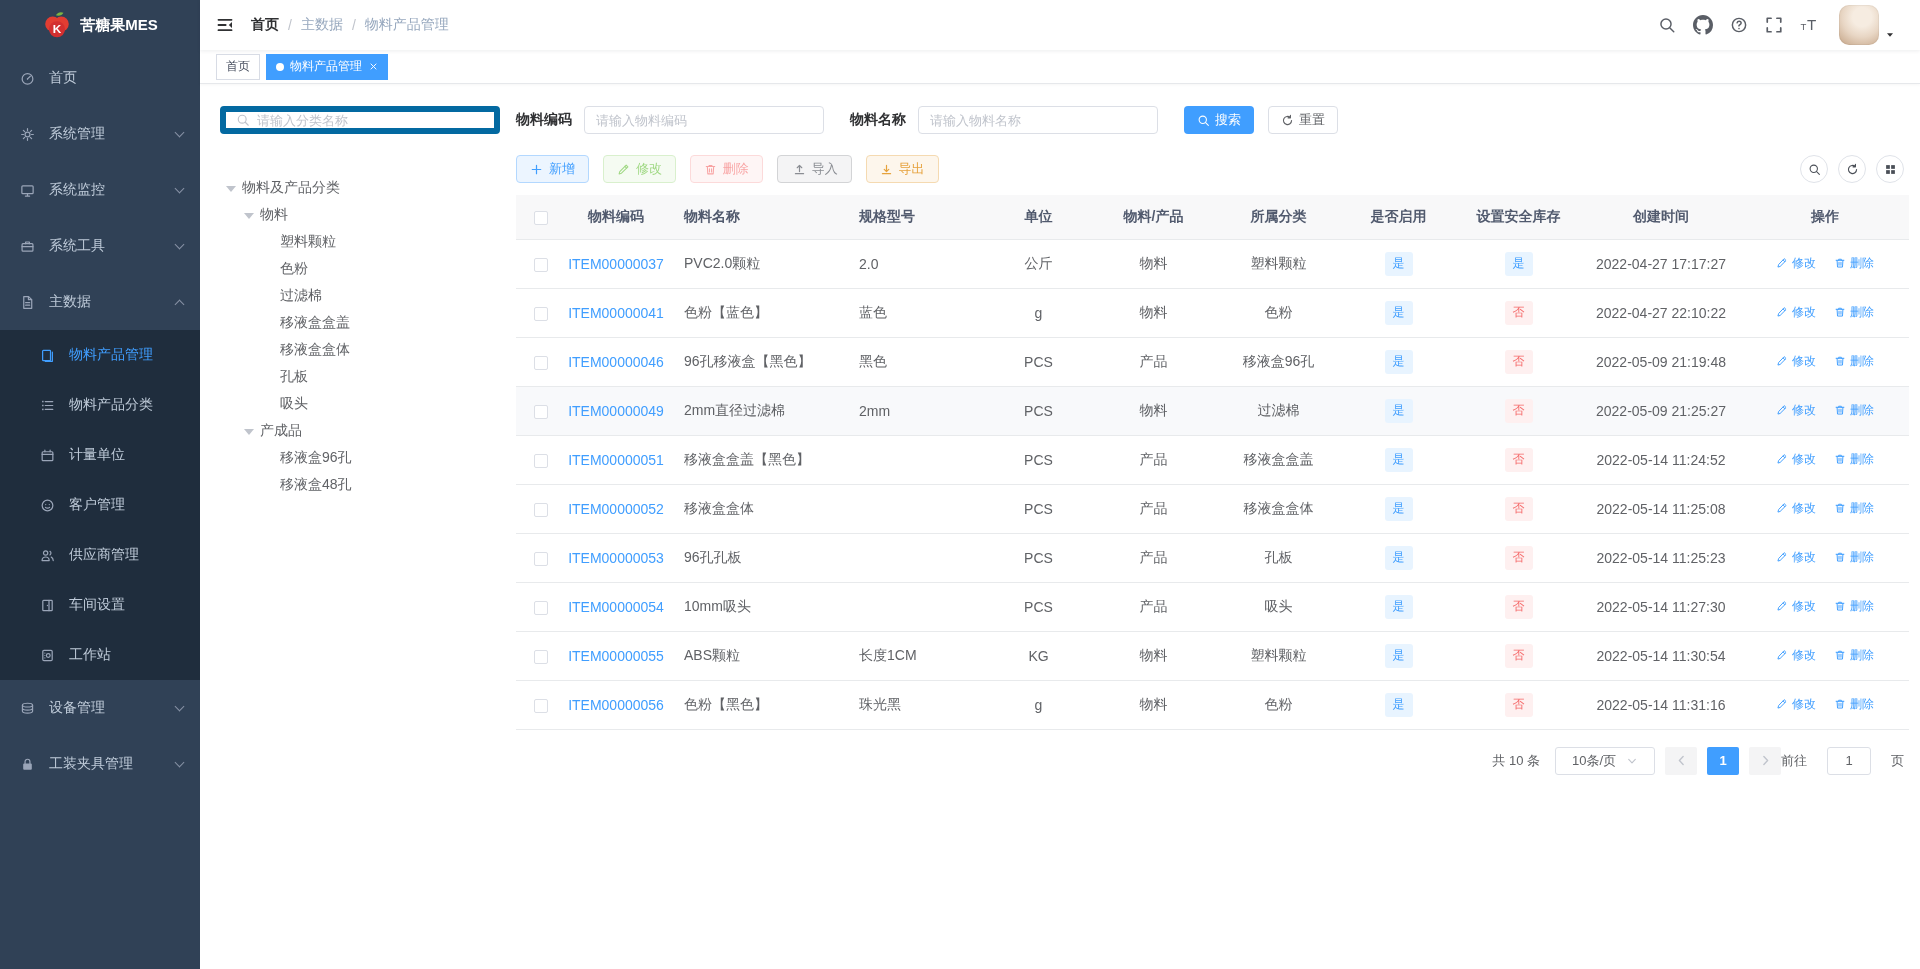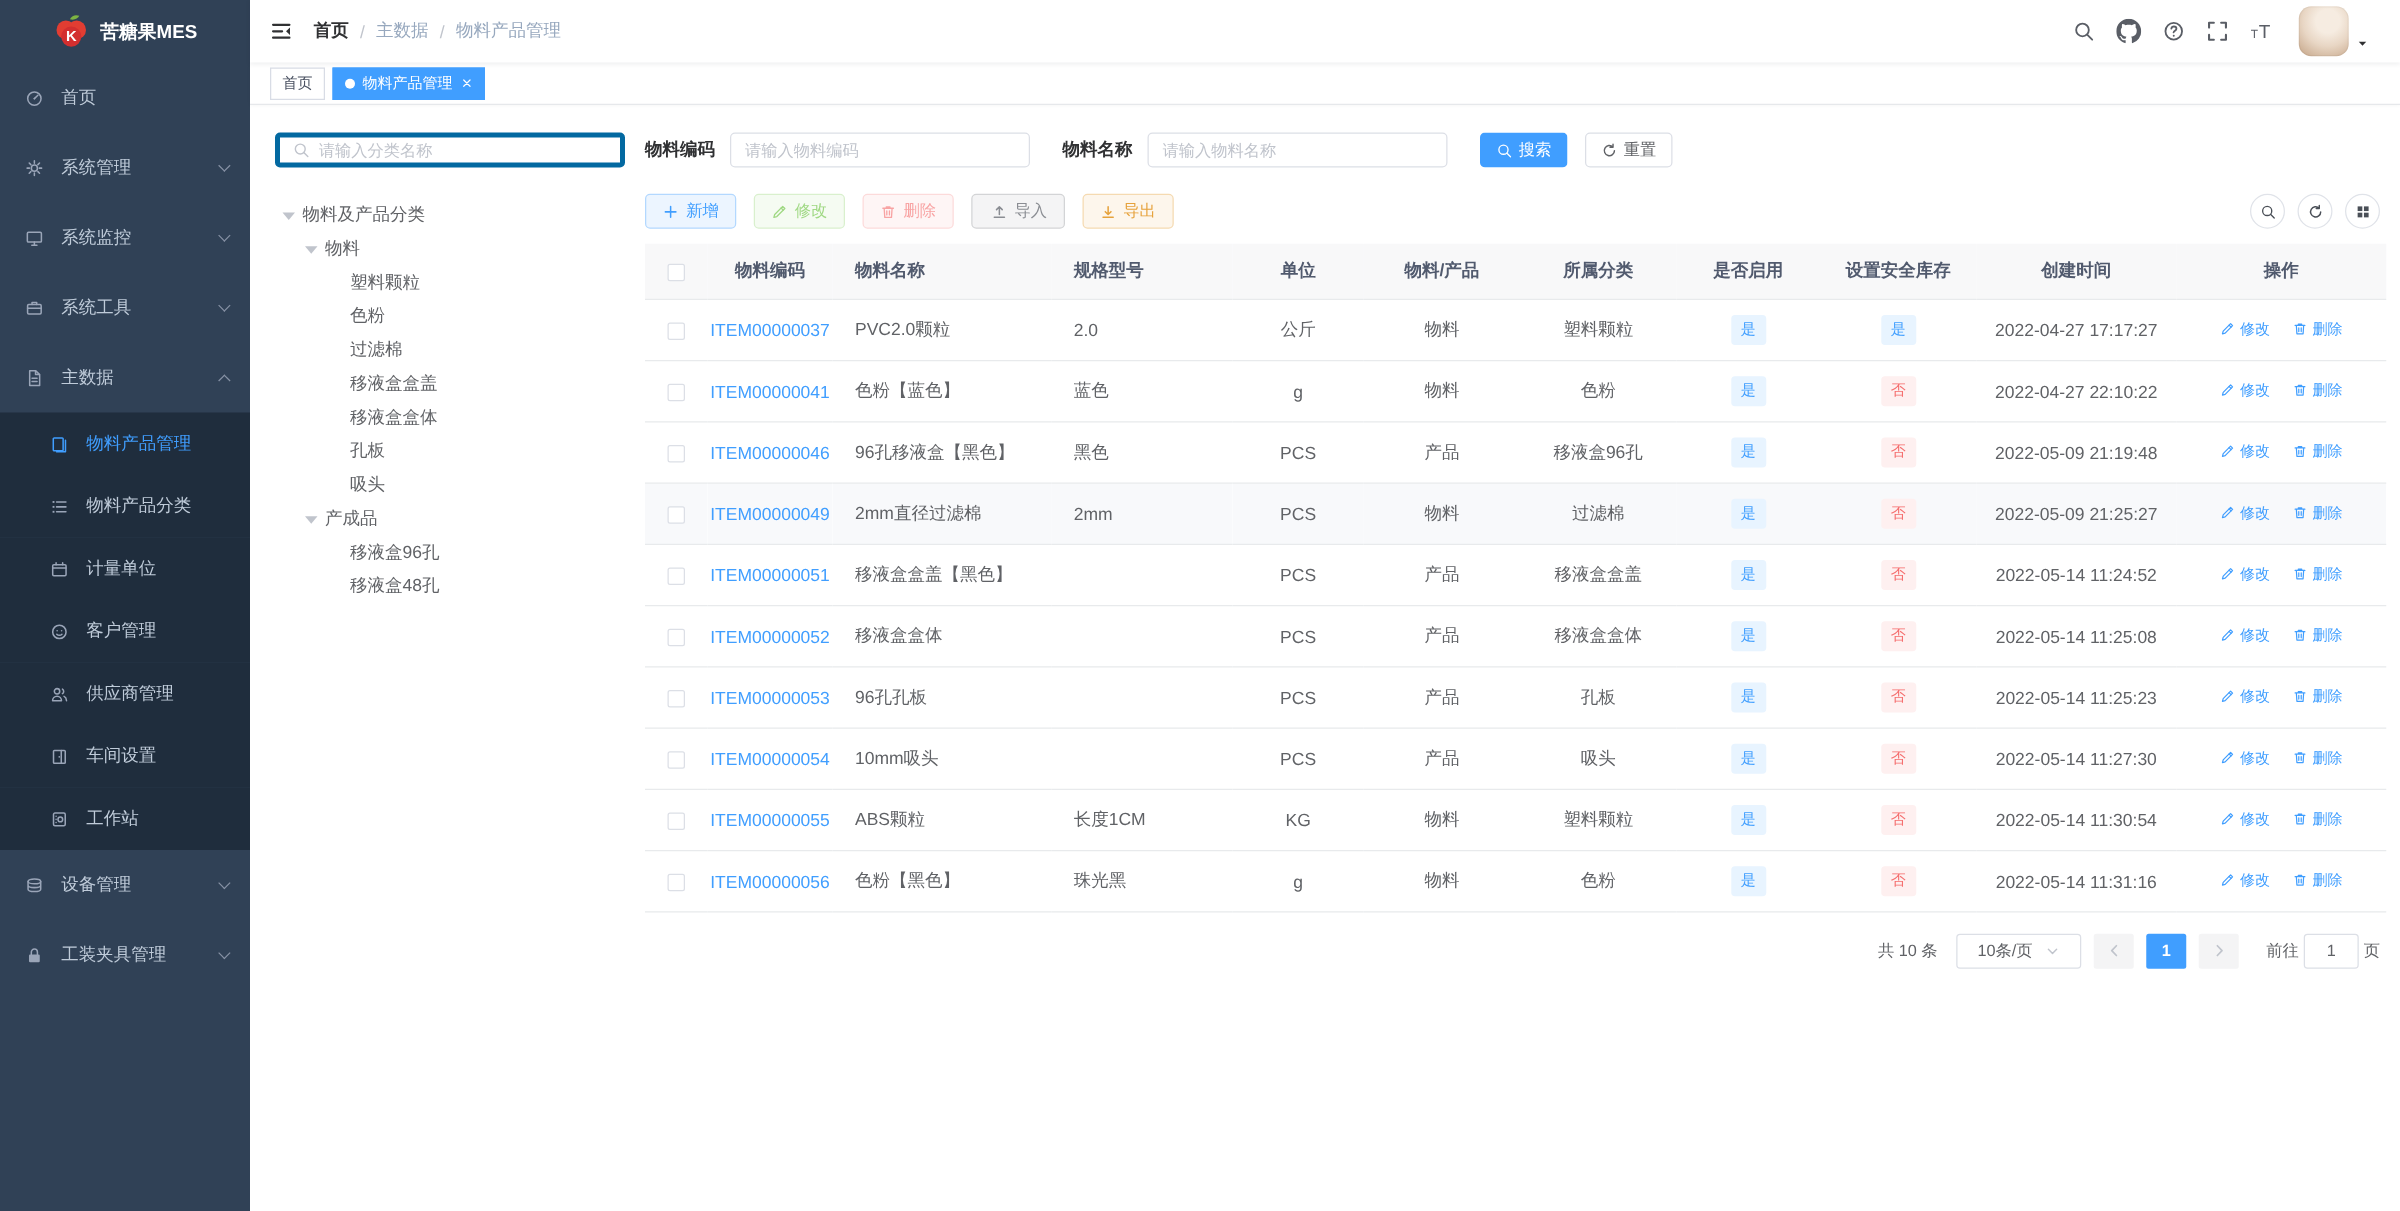--- a/index.html
+++ b/index.html
@@ -48,25 +48,25 @@
   .tag { height:26px; display:inline-flex; align-items:center; padding:0 9px; border:1px solid #d8dce5;
     background:#fff; color:#495060; font-size:12px; margin-right:6px; cursor:pointer; }
   .tag[data-active="true"] { background:#409eff; border-color:#409eff; color:#fff; }
   .tag-dot { width:8px; height:8px; border-radius:50%; background:#fff; margin-right:6px; }
   .tag-close { margin-left:7px; font-size:9px; display:flex; }
 
   
   .content { flex:1; display:flex; padding:22px 16px 0 20px; gap:16px; background:#fff; overflow:hidden; }
 
   .tree-panel { width:280px; min-width:280px; }
-  .tree-search { height:28px; border:4px solid #0369a1; border-radius:4px; display:flex; align-items:center;
+  .tree-search { height:28px; border:6px solid #0369a1; border-radius:4px; display:flex; align-items:center;
     padding:0 10px; gap:7px; color:#c0c4cc; background:#fff; }
   .tree-search input { border:none; outline:none; flex:1; font-size:13px; color:#606266; font-family:inherit; }
   .tree-search input::placeholder { color:#c0c4cc; }
-  .tree { margin-top:24px; }
+  .tree { margin-top:40px; }
   .tree-node { height:27px; display:flex; align-items:center; font-size:14px; color:#606266; cursor:pointer; }
   .tree-node[data-level="0"] { padding-left:6px; }
   .tree-node[data-level="1"] { padding-left:24px; }
   .tree-node[data-level="2"] { padding-left:44px; }
   .tn-arrow { width:10px; height:10px; margin-right:6px; visibility:hidden; position:relative; }
   .tree-node[data-expand="true"] .tn-arrow { visibility:visible; }
   .tn-arrow::before { content:""; position:absolute; top:3px; left:0; border:5px solid transparent; border-top:6px solid #c0c4cc; }
 
   .main-panel { flex:1; min-width:0; display:flex; flex-direction:column; }
 
@@ -112,21 +112,21 @@
 
   .pagination { display:flex; align-items:center; justify-content:flex-end; margin-top:17px; font-size:13px; color:#606266; }
   .pg-total { margin-right:15px; }
   .pg-size { width:100px; height:28px; border:1px solid #dcdfe6; border-radius:3px; display:flex; align-items:center;
     justify-content:center; gap:10px; color:#606266; cursor:pointer; background:#fff; }
   .pg-size .caret { color:#c0c4cc; font-size:12px; display:flex; }
   .pg-btn { min-width:32px; height:28px; background:#f4f4f5; border-radius:2px; margin-left:10px; display:flex;
     align-items:center; justify-content:center; color:#c0c4cc; cursor:pointer; font-size:13px; }
   .pg-page { min-width:32px; height:28px; background:#409eff; color:#fff; border-radius:2px; margin-left:10px;
     display:flex; align-items:center; justify-content:center; font-weight:700; cursor:pointer; }
-  .pg-goto { display:flex; align-items:center; gap:4px; margin-left:22px; }
+  .pg-goto { display:flex; align-items:center; gap:20px; }
   .pg-input { width:44px; height:28px; border:1px solid #dcdfe6; border-radius:3px; text-align:center;
     font-size:13px; color:#606266; outline:none; font-family:inherit; }
 </style>
 </head>
 <body>
 
 <div class="app">
 
   <aside class="sidebar">
     <div class="logo">

